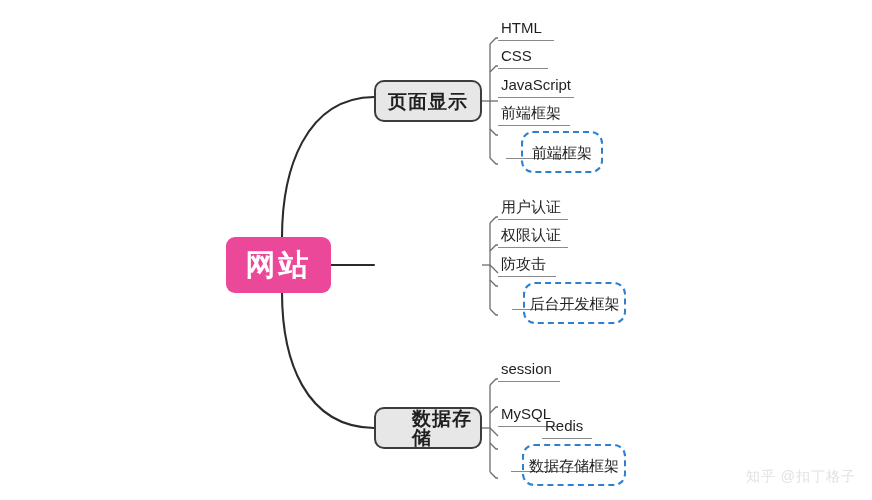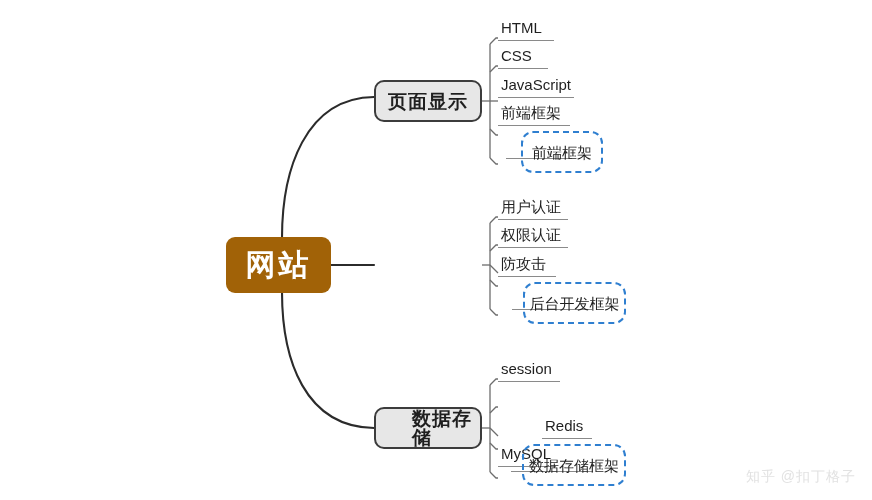--- a/index.html
+++ b/index.html
@@ -153,21 +153,21 @@
       <path d="M 482 428 L 490 428"></path>
       <path d="M 490 385 L 496 379 L 498 379"></path>
       <path d="M 490 413 L 496 407 L 498 407"></path>
       <path d="M 490 428 L 498 436"></path>
       <path d="M 490 443 L 496 449 L 498 449"></path>
       <path d="M 490 472 L 496 478 L 498 478"></path>
       <path d="M 490 385 L 490 472"></path>
     </g>
   </svg>
 
-  <div class="root-node" style="left:226px; top:237px; width:105px; height:56px; background:#a16207;">
+  <div class="root-node" style="left:226px; top:237px; width:105px; height:56px; background:#ec4899;">
     <span>网站</span>
   </div>
 
   <div class="topic-node" style="left:374px; top:80px; width:108px; height:42px; background:#e7e7e7; border:2.3px solid #3c3c3c; color:#1f1f1f;">
     <span>页面显示</span>
   </div>
 
 
   <div class="topic-node" style="left:374px; top:407px; width:108px; height:42px; background:#e7e7e7; border:2.3px solid #3c3c3c; color:#1f1f1f;padding-left:36px;">
     <span>数据存储</span>
@@ -215,21 +215,21 @@
     <span class="leaf-underline"></span>
   </div>
   <div class="dashed-box" style="left:503px; top:282px; width:103px; height:42px; border:2px dashed #2f7fd0;">
     <span class="dashed-inner">后台开发框架</span>
   </div>
 
   <div class="leaf" style="left:498px; top:361px; width:62px;">
     <span class="leaf-label">session</span>
     <span class="leaf-underline"></span>
   </div>
-  <div class="leaf" style="left:498px; top:406px; width:58px;margin-top:40px;">
+  <div class="leaf" style="left:498px; top:406px; width:58px;">
     <span class="leaf-label">MySQL</span>
     <span class="leaf-underline"></span>
   </div>
   <div class="leaf" style="left:498px; top:418px; width:50px;margin-left:44px;">
     <span class="leaf-label">Redis</span>
     <span class="leaf-underline"></span>
   </div>
   <div class="leaf" style="left:511px; top:451px; width:82px;">
     <span class="leaf-label" style="visibility:hidden;">&nbsp;</span>
     <span class="leaf-underline"></span>

